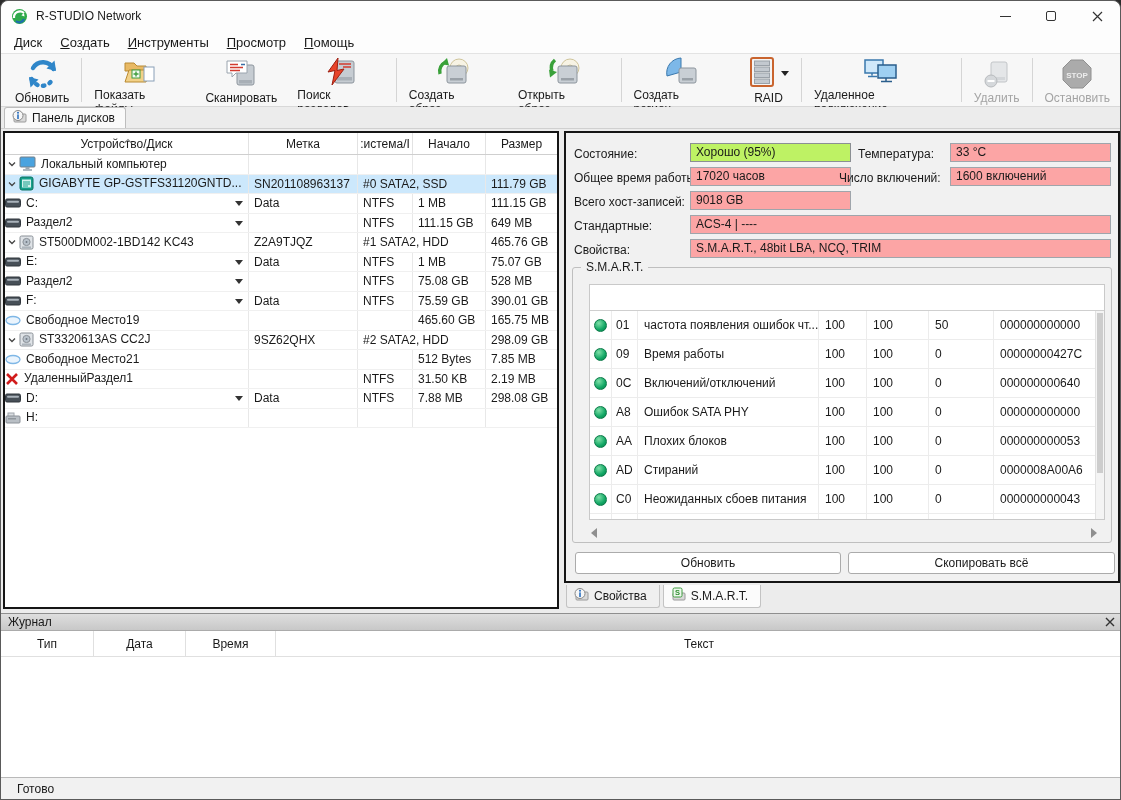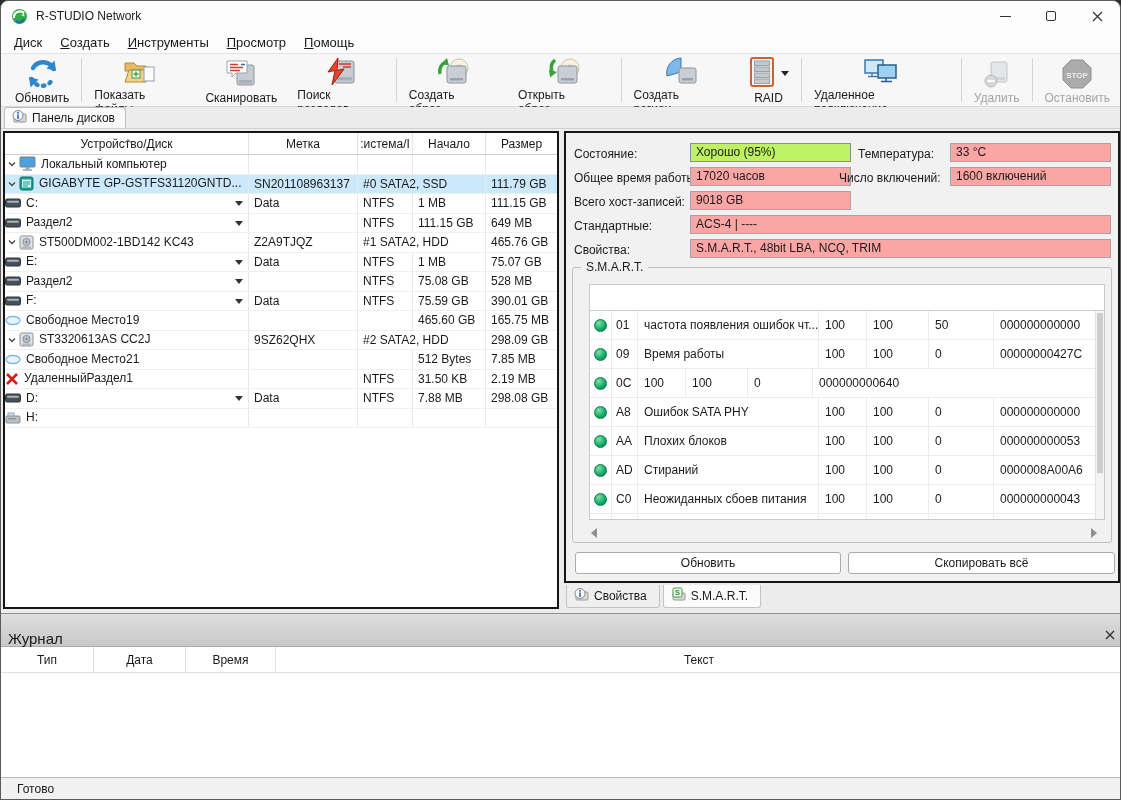--- a/index.html
+++ b/index.html
@@ -83,21 +83,21 @@
   .pbtn.b1{left:9px;width:266px;}
   .pbtn.b2{left:282px;width:267px;}
 
   
   .btabs{position:absolute;left:565px;top:456px;display:flex;gap:3px;}
   .btab{display:inline-flex;align-items:center;gap:5px;height:23px;padding:0 12px 0 6px;font-size:12px;border:1px solid #c3c3c3;border-top:none;border-radius:0 0 3px 3px;background:#efefef;}
   .btab.active{background:#fbfbfb;}
 
   
   .log{position:absolute;top:612px;left:0;width:1121px;height:164px;background:#fff;border-top:1px solid #8f8f8f;}
-  .log-titlebar{height:17px;background:linear-gradient(#dedede,#c8c8c8);border-bottom:1px solid #ababab;display:flex;align-items:flex-start;padding:16px 7px;font-size:15px;}
+  .log-titlebar{height:17px;background:linear-gradient(#dedede,#c8c8c8);border-bottom:1px solid #ababab;display:flex;align-items:center;padding:8px 7px;font-size:12px;}
   .log-close{margin-left:auto;display:inline-flex;align-items:center;}
   .log-colheader{height:26px;background:#fff;border-bottom:1px solid #e0e0e0;display:flex;}
   .lh{font-size:12px;line-height:26px;text-align:center;border-right:1px solid #e0e0e0;overflow:hidden;}
   .l1{width:93px;}.l2{width:92px;}.l3{width:90px;}.l4{flex:1;border-right:none;}
 
   
   .statusbar{position:absolute;top:776px;left:0;right:0;height:24px;background:#f1f1f1;border-top:1px solid #b9b9b9;font-size:12px;padding:4px 16px;}
 </style>
 </head>
 <body>
@@ -610,20 +610,21 @@
             <div class="sc scur">100</div>
             <div class="sc sworst">100</div>
             <div class="sc sthr">0</div>
             <div class="sc sraw">00000000427C</div>
           </div>
           <div class="srow">
             <div class="sc sdot">
                 <span class="dot"></span>
               </div>
             <div class="sc sid">0C</div>
+            <div class="sc sattr">Включений/отключений</div>
             <div class="sc scur">100</div>
             <div class="sc sworst">100</div>
             <div class="sc sthr">0</div>
             <div class="sc sraw">000000000640</div>
           </div>
           <div class="srow">
             <div class="sc sdot">
                 <span class="dot"></span>
               </div>
             <div class="sc sid">A8</div>

